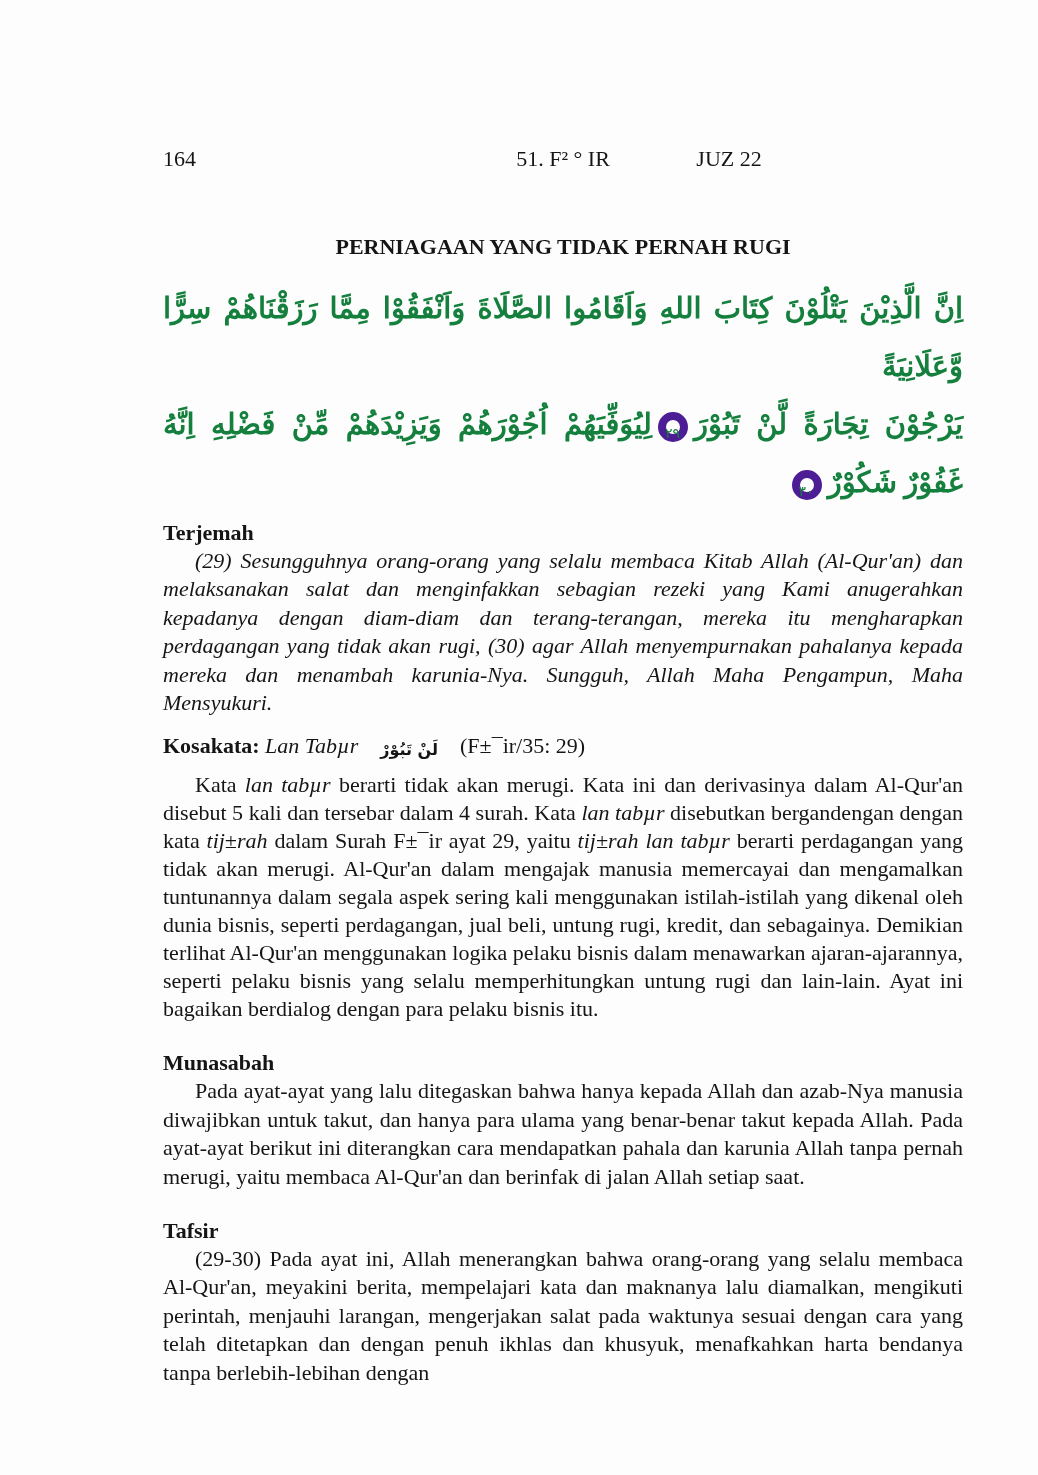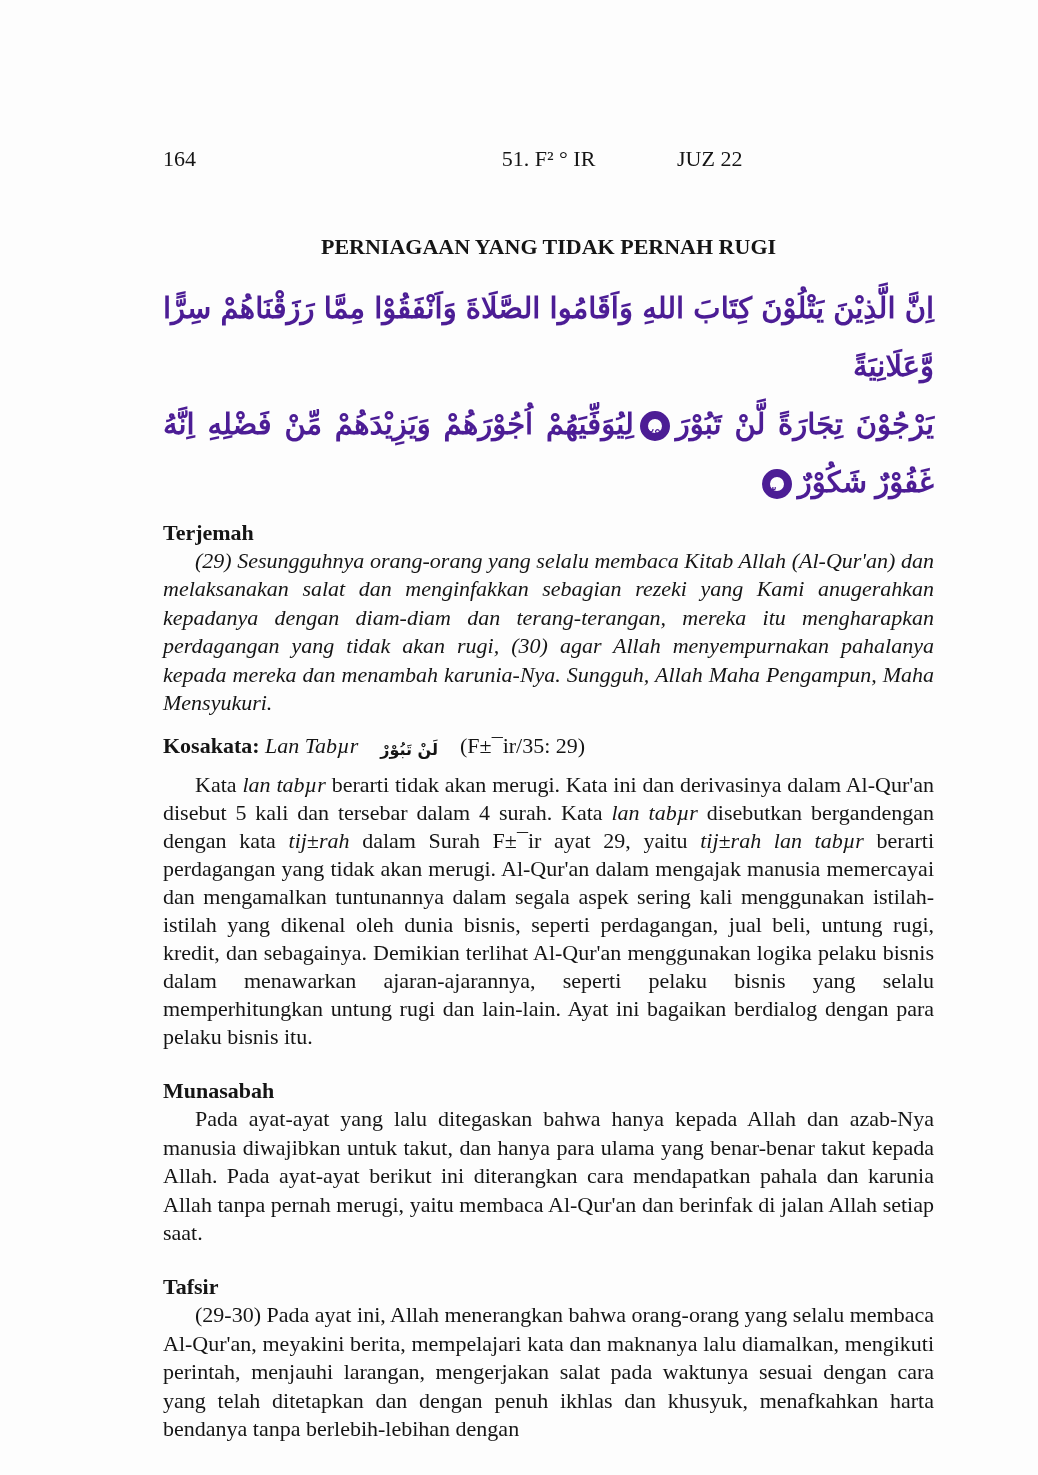--- a/index.html
+++ b/index.html
@@ -4,40 +4,40 @@
 <style>
   html,body{margin:0;padding:0;}
   body{
     width:1038px;height:1475px;overflow:hidden;
     background:#fdfdfd;color:#151515;
     font-family:"Liberation Serif", serif;
   }
   .page{
     position:relative;box-sizing:border-box;
     width:1038px;height:1475px;
-    padding:145px 104px 0 163px;
+    padding:145px 75px 0 163px;
   }
   
   .running-header{
     display:flex;justify-content:space-between;align-items:baseline;
     font-size:22px;line-height:28px;
   }
   .running-header .hcell{flex:1;}
   .running-header .hcenter{text-align:center;}
   .running-header .hright{text-align:left;}
   
   .chapter-title{
     margin-top:60px;text-align:center;
     font-weight:bold;font-size:22px;line-height:28px;
   }
   
   .quran{
     margin-top:18px;direction:rtl;
-    font-family:Liberation Sans, sans-serif;
-    font-weight:bold;font-size:29px;line-height:58px;color:#4c1d95;
+    font-family:Liberation Serif, serif;
+    font-weight:bold;font-size:29px;line-height:58px;color:#15803d;
   }
   .q-line{text-align:justify;text-align-last:justify;}
   .q-line.last{text-align:right;text-align-last:right;}
   .ayah{
     display:inline-block;width:30px;height:30px;
     border:8px solid #4c1d95;border-radius:50%;
     font-size:14px;line-height:28px;text-align:center;
     font-weight:normal;vertical-align:middle;box-sizing:border-box;
     margin:0 6px;
   }

